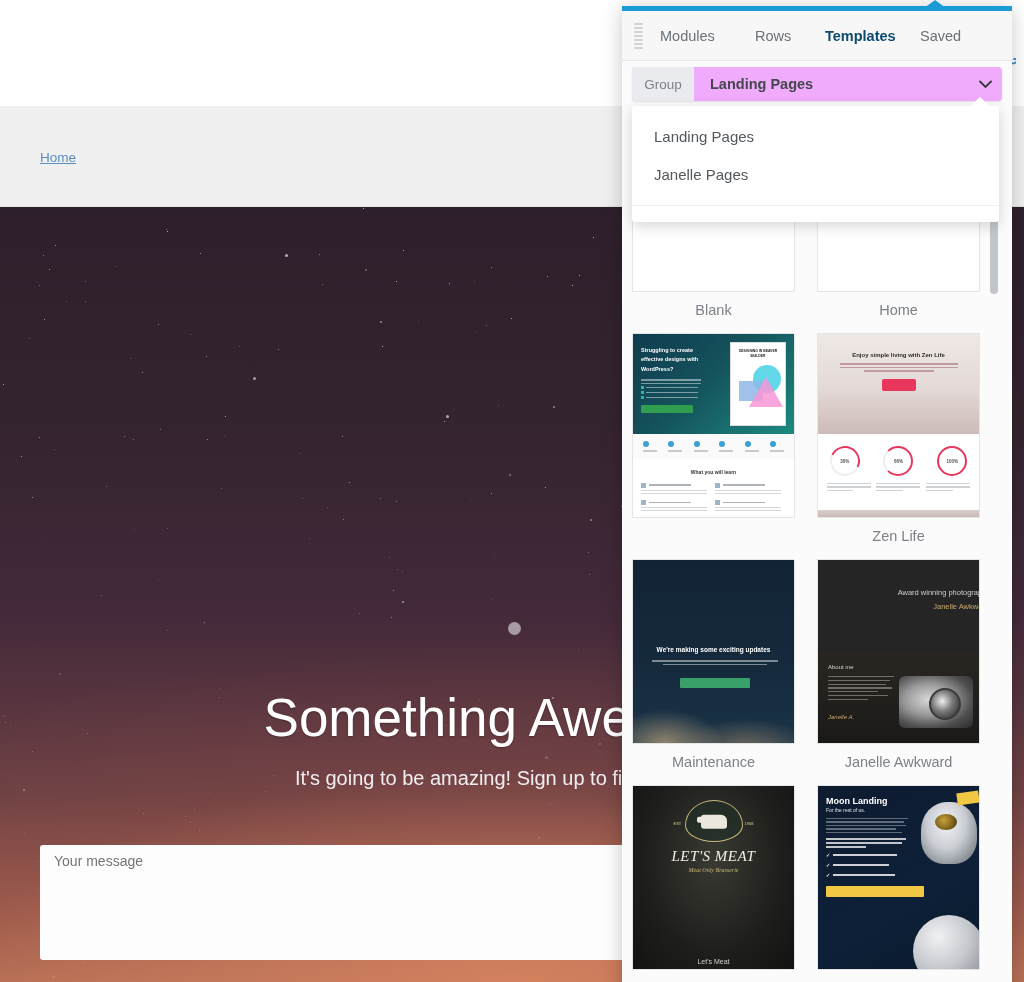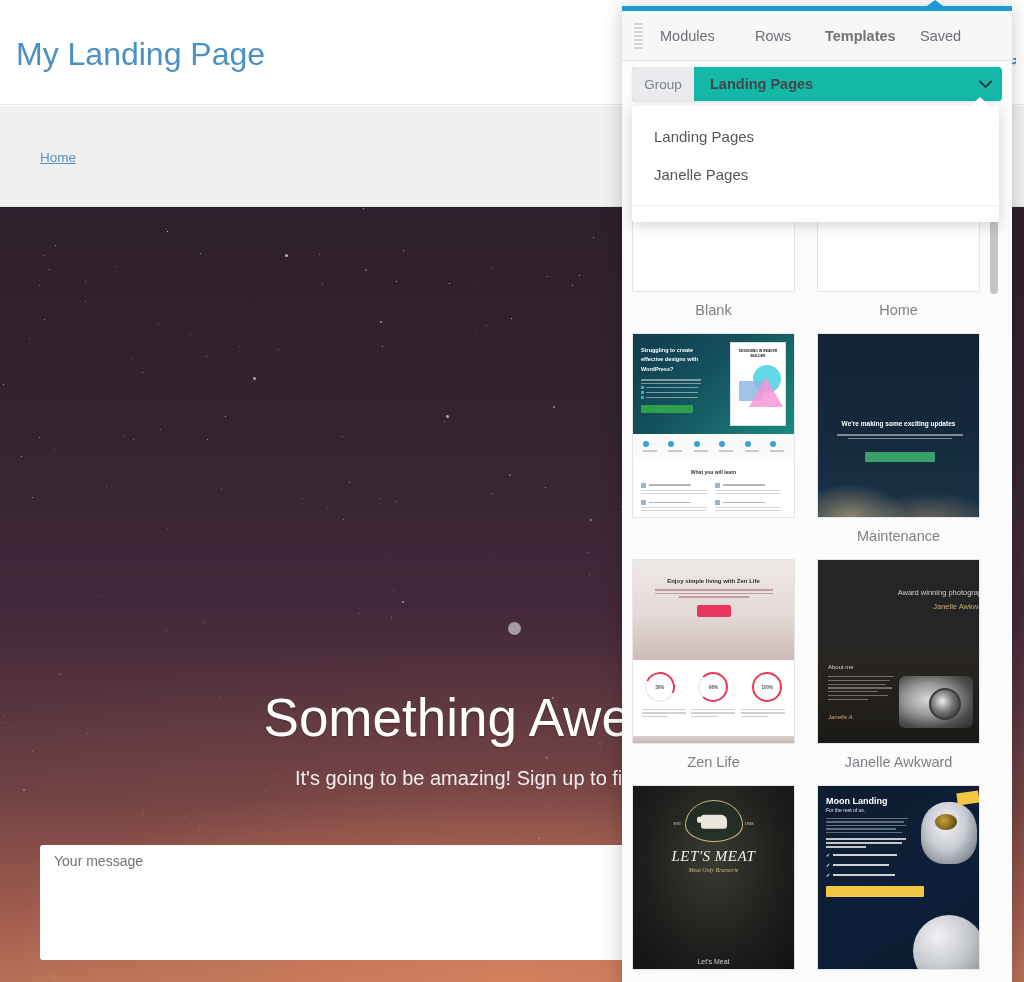--- a/index.html
+++ b/index.html
@@ -112,29 +112,29 @@
   }
   .drag-handle {
     position: absolute; left: 12px; top: 12px; width: 9px; height: 26px;
     display: flex; flex-direction: column; justify-content: space-between;
   }
   .drag-handle i { display: block; height: 2px; background: #d2d2d2; border-radius: 1px; }
   .tab {
     font-size: 14.5px; color: #6b7177; cursor: pointer;
     white-space: nowrap;
   }
-  .tab.active { color: #737373; font-weight: 700; }
+  .tab.active { color: #0c4a6e; font-weight: 700; }
   .tab-modules { position: absolute; left: 38px; top: 17px; }
   .tab-rows { position: absolute; left: 133px; top: 17px; }
   .tab-templates { position: absolute; left: 203px; top: 17px; }
   .tab-saved { position: absolute; left: 298px; top: 17px; }
 
   .group-bar {
     position: absolute; left: 10px; top: 56px; width: 370px; height: 34px;
-    background: #14b8a6; border-radius: 4px;
+    background: #f0abfc; border-radius: 4px;
     box-shadow: 0 1px 2px rgba(0,0,0,.10);
     display: flex; align-items: center;
   }
   .group-label {
     width: 62px; height: 34px; background: #e9ebee; border-radius: 4px 0 0 4px;
     font-size: 13.5px; color: #7c8289;
     display: flex; align-items: center; justify-content: center;
   }
   .group-value {
     flex: 1; padding-left: 16px; font-size: 14.5px; color: #44484c; font-weight: 700;
@@ -352,23 +352,20 @@
     background: #c2c6cb; border-radius: 4px; z-index: 25;
   }
 </style>
 </head>
 <body>
 
 <div id="root">
 
   <div class="page">
 
-    <div class="site-header">
-      <div class="site-title">My Landing Page</div>
-    </div>
 
     <div class="nav-bar">
       <a class="nav-item" href="#">Home</a>
     </div>
 
     <div class="hero">
       <div class="stars" id="starfield">
           <span class="star" style="left:31.7px;top:544.1px;width:1px;height:1px;opacity:0.35"></span>
           <span class="star" style="left:400.7px;top:661.6px;width:1px;height:1px;opacity:0.11"></span>
           <span class="star" style="left:379.8px;top:291.0px;width:1px;height:1px;opacity:0.43"></span>
@@ -806,33 +803,20 @@
                       <i></i>
                       <i></i>
                     </div>
                   </div>
               </div>
             </div>
           </div>
         </div>
 
         <div class="tpl">
-          <div class="tpl-thumb th-maint">
-            <div class="sparks"></div>
-            <div class="mt">We're making some exciting updates</div>
-            <div class="mp">
-                <i></i>
-                <i></i>
-              </div>
-            <div class="mbtn"></div>
-          </div>
-          <div class="tpl-name">Maintenance</div>
-        </div>
-
-        <div class="tpl">
           <div class="tpl-thumb th-zen">
             <div class="ztop">
               <div class="zt">Enjoy simple living with Zen Life</div>
               <div class="zp">
                   <i></i>
                   <i></i>
                   <i></i>
                 </div>
               <div class="zbtn"></div>
             </div>
@@ -865,20 +849,33 @@
                     <i style="width:60%"></i>
                   </div>
               </div>
             </div>
             <div class="zfoot"></div>
           </div>
           <div class="tpl-name">Zen Life</div>
         </div>
 
         <div class="tpl">
+          <div class="tpl-thumb th-maint">
+            <div class="sparks"></div>
+            <div class="mt">We're making some exciting updates</div>
+            <div class="mp">
+                <i></i>
+                <i></i>
+              </div>
+            <div class="mbtn"></div>
+          </div>
+          <div class="tpl-name">Maintenance</div>
+        </div>
+
+        <div class="tpl">
           <div class="tpl-thumb th-jan">
             <div class="jtop">
               <div class="jt1">Award winning photographer</div>
               <div class="jt2">Janelle Awkward</div>
             </div>
             <div class="jbot">
               <div class="jh">About me</div>
               <div class="jp">
                   <i style="width:66px"></i>
                   <i style="width:62px"></i>

